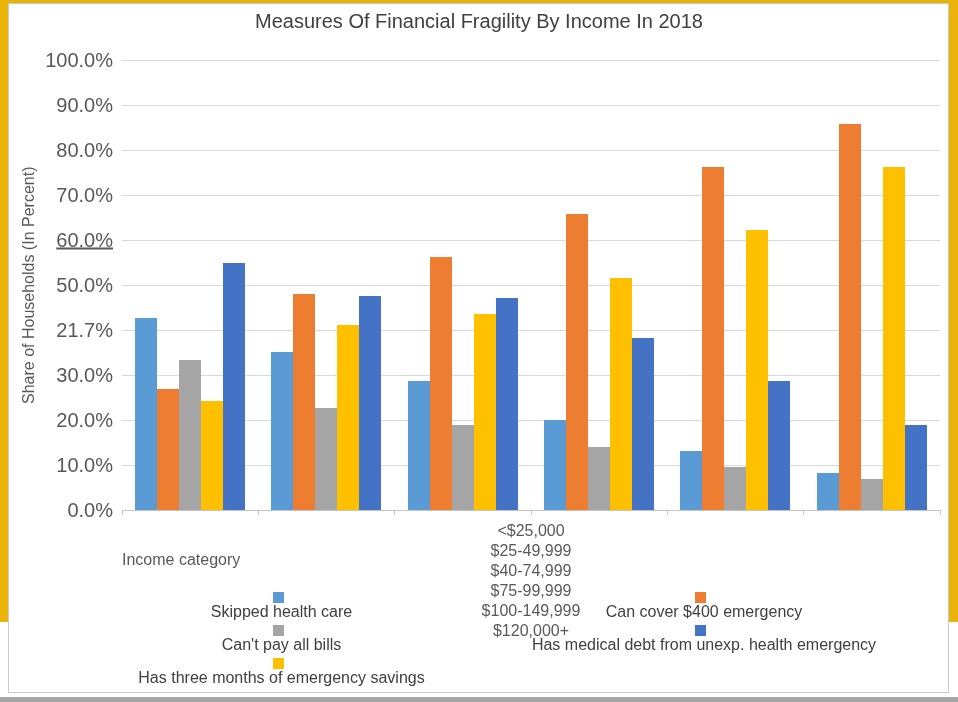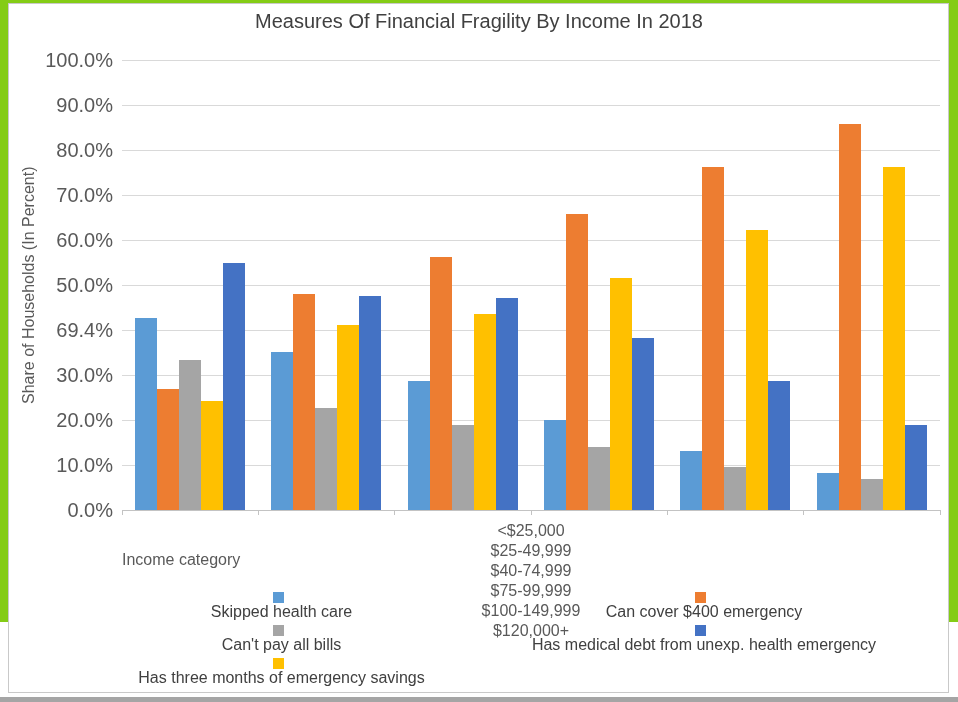--- a/index.html
+++ b/index.html
@@ -2,21 +2,21 @@
 <html><head>
 <meta charset="utf-8">
 <style>
   html, body { margin: 0; padding: 0; }
   body {
     width: 958px; height: 702px;
     background: #ffffff;
     font-family: "Liberation Sans", sans-serif;
     overflow: hidden;
   }
-  .canvas { position: relative; width: 958px; height: 622px; background: #84cc16; }
+  .canvas { position: relative; width: 958px; height: 622px; background: #eab308; }
 
   .frame {
     position: absolute; left: 8px; top: 3px; width: 941px; height: 690px;
     border: 1px solid #c9c9c9; box-sizing: border-box; background: #ffffff;
   }
   .bottom-strip {
     position: absolute; left: 0; top: 697px; width: 958px; height: 5px;
     background: #a5a5a5;
   }
 
@@ -82,23 +82,23 @@
 
   <div class="chart-title">Measures Of Financial Fragility By Income In 2018</div>
 
   <div class="y-axis-title">Share of Households (In Percent)</div>
 
   <div class="y-ticks">
       <div class="ytick" style="top: 100%;">0.0%</div>
       <div class="ytick" style="top: 90%;">10.0%</div>
       <div class="ytick" style="top: 80%;">20.0%</div>
       <div class="ytick" style="top: 70%;">30.0%</div>
-      <div class="ytick" style="top: 60%;">69.4%</div>
+      <div class="ytick" style="top: 60%;">21.7%</div>
       <div class="ytick" style="top: 50%;">50.0%</div>
-      <div class="ytick" style="top: 40%;">60.0%</div>
+      <div class="ytick" style="top: 40%; text-decoration: underline;">60.0%</div>
       <div class="ytick" style="top: 30%;">70.0%</div>
       <div class="ytick" style="top: 20%;">80.0%</div>
       <div class="ytick" style="top: 10%;">90.0%</div>
       <div class="ytick" style="top: 0%;">100.0%</div>
     </div>
 
   <div class="plot">
     <div class="gridlines">
         <div class="gridline baseline" style="top: 100%;"></div>
         <div class="gridline" style="top: 90%;"></div>

